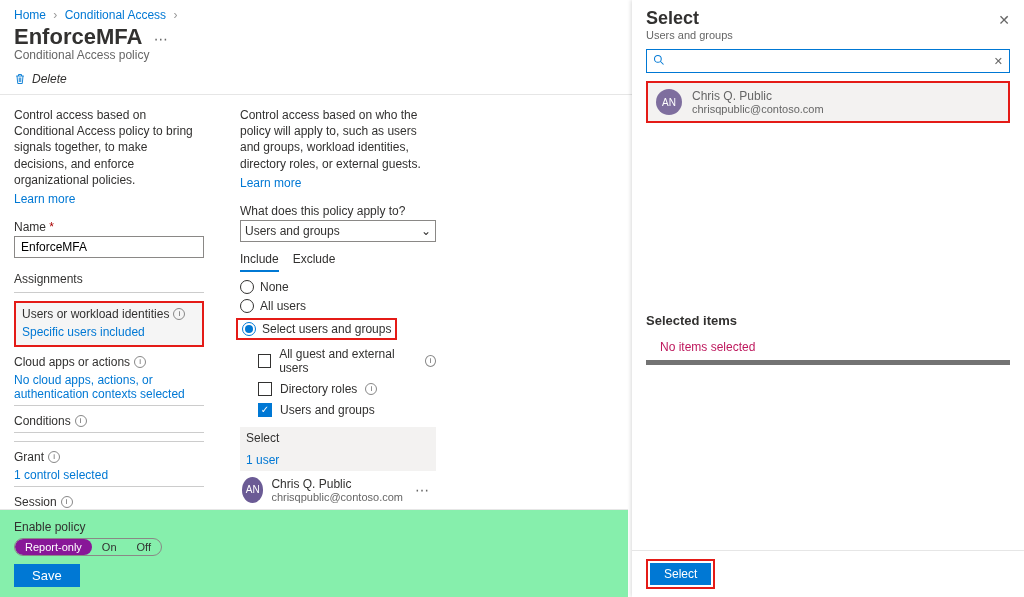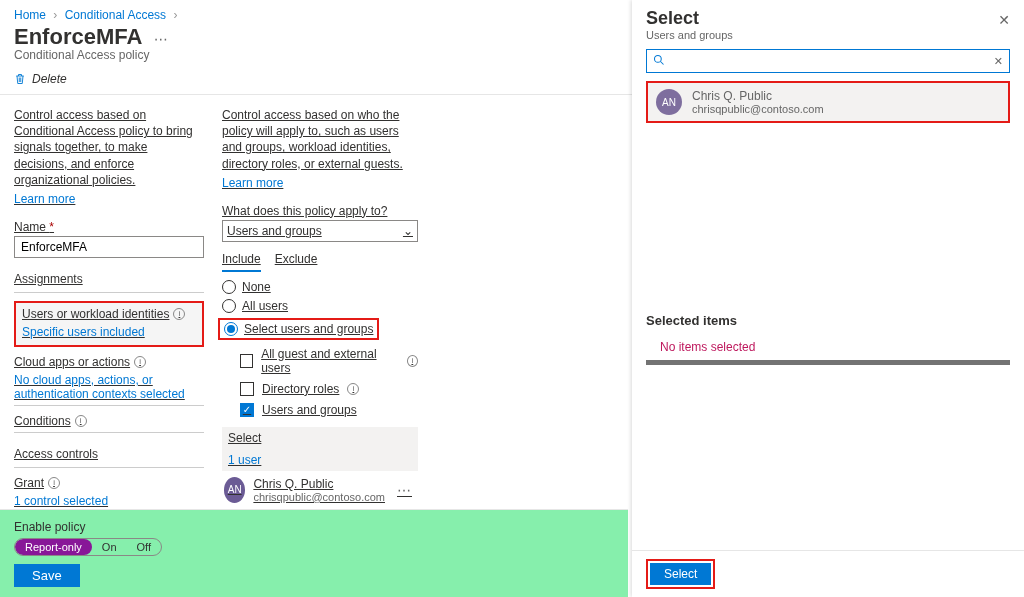--- a/index.html
+++ b/index.html
@@ -6,21 +6,21 @@
 body { font-size: 12px; color: #323130; background: #fff; width: 1024px; height: 597px; overflow: hidden; position: relative; }
 a { color: #0078d4; text-decoration: none; cursor: pointer; }
 .breadcrumb { padding: 8px 14px 2px; font-size: 12px; }
 .breadcrumb span.sep { color: #999; margin: 0 4px; }
 .page-header { padding: 0 14px 4px; }
 .page-title { font-size: 22px; font-weight: 600; display: inline-block; }
 .ellipsis-btn { display: inline-block; margin-left: 8px; color: #666; cursor: pointer; font-size: 14px; }
 .page-subtitle { color: #666; font-size: 12px; margin-top: -2px; }
 .delete-row { padding: 6px 14px; border-bottom: 1px solid #e6e6e6; font-style: italic; }
 .delete-btn { color: #323130; cursor: pointer; display: inline-flex; align-items: center; gap: 6px; }
-.main-cols { display: flex; padding: 12px 14px 0; gap: 18px; text-decoration: underline; }
+.main-cols { display: flex; padding: 12px 14px 0; gap: 36px; }
 .col-left { width: 190px; flex: 0 0 190px; }
 .col-mid { width: 196px; flex: 0 0 196px; }
 .desc { font-size: 12px; color: #323130; line-height: 1.35; }
 .learn-more { display: block; margin-top: 4px; margin-bottom: 14px; }
 .label { font-size: 12px; margin-bottom: 2px; }
 .req { color: #a80000; }
 .text-input { width: 100%; border: 1px solid #8a8886; padding: 3px 6px; font-size: 12px; height: 22px; }
 .section-title { font-size: 12px; color: #323130; margin-top: 14px; margin-bottom: 6px; }
 .sect-divider { border: none; border-top: 1px solid #ccc; margin: 4px 0 8px; }
 .assign-card { border: 2.5px solid #e41b17; padding: 4px 6px 6px; background: #f5f5f5; margin-bottom: 8px; }
@@ -134,21 +134,20 @@
     </div>
 
     <div class="config-block">
       <div class="config-title">
         <span>Conditions</span>
         <span class="info-icon">i</span>
       </div>
       <hr class="sect-divider">
     </div>
 
-    <div class="section-title">Access controls</div>
     <hr class="sect-divider">
 
     <div class="config-block">
       <div class="config-title">
         <span>Grant</span>
         <span class="info-icon">i</span>
       </div>
       <a class="config-link">1 control selected</a>
       <hr class="sect-divider">
     </div>

